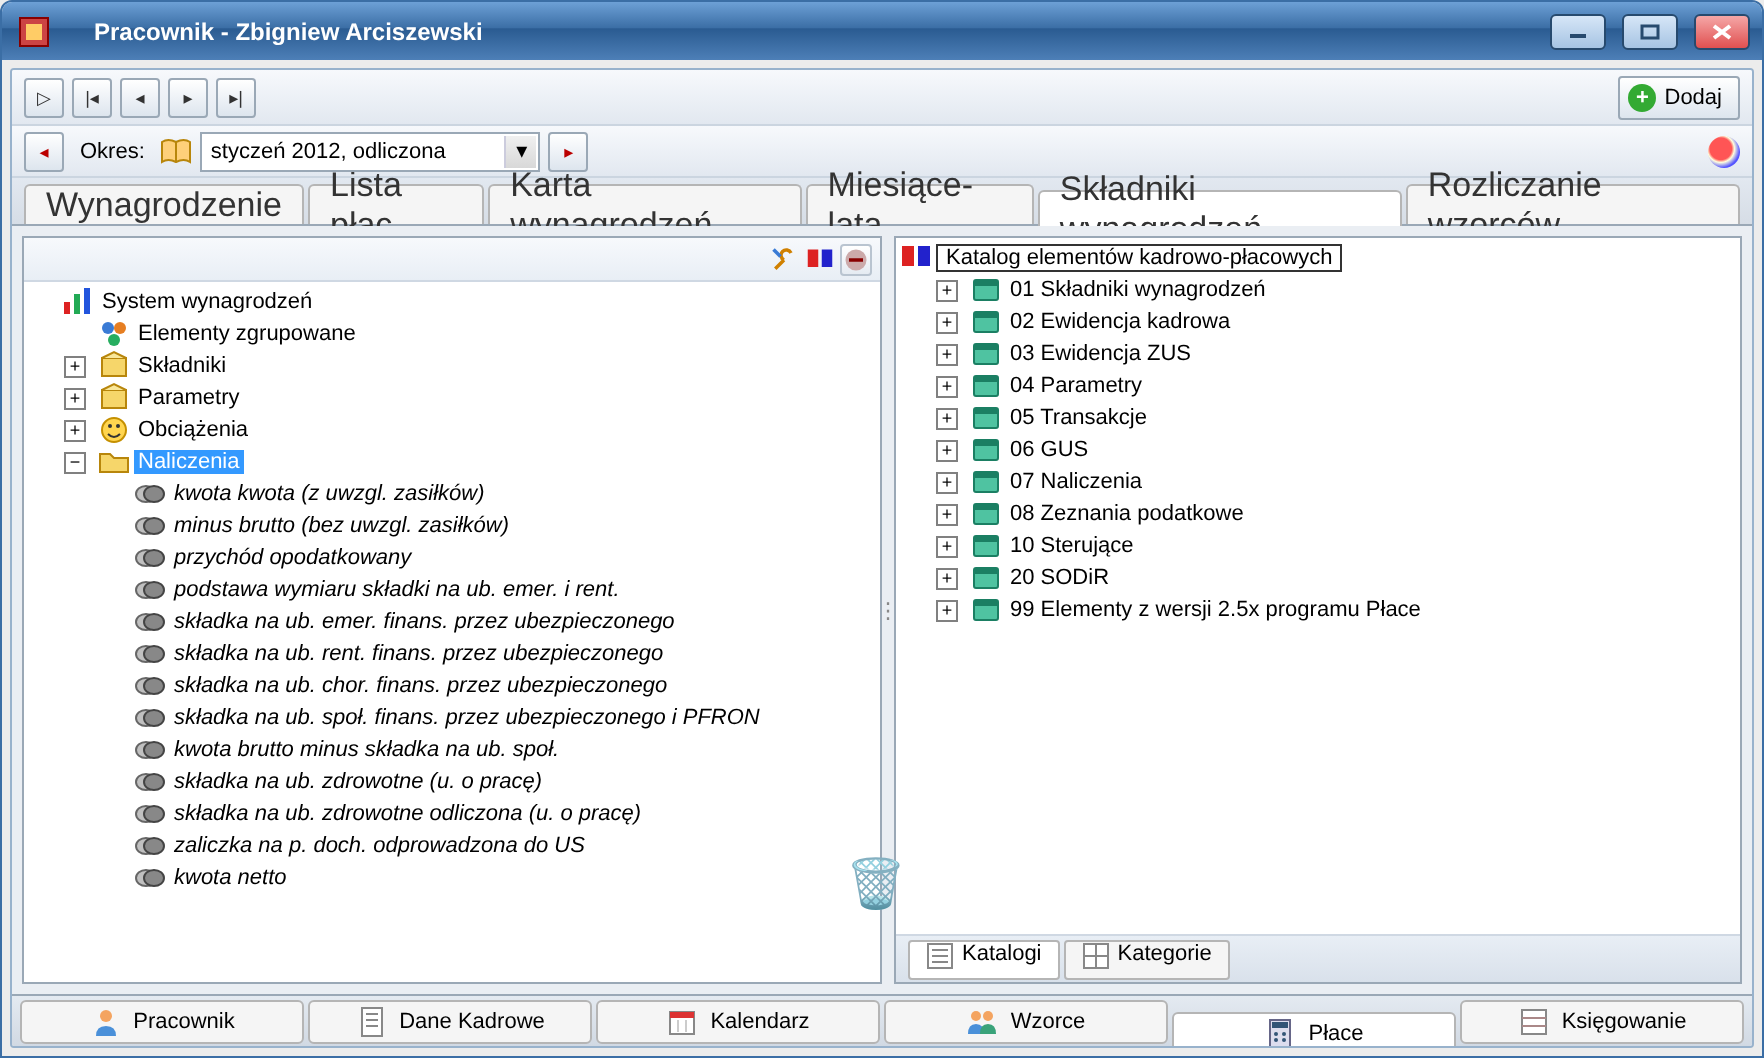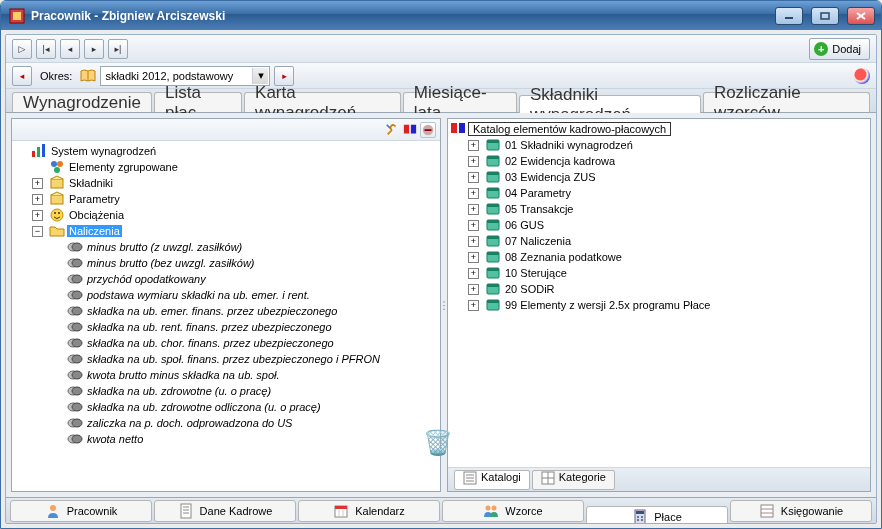--- a/index.html
+++ b/index.html
@@ -48,21 +48,21 @@
     background:linear-gradient(#6da0d6,#3b6ea5 45%,#2a5b91 46%,#4d7fb7);
     display:flex;
     align-items:center;
     color:#fff;
     padding:0 6px 0 8px;
     gap:6px;
   }
   .app-icon{
     width:16px;height:16px;
   }
-  .title-text{flex:1;font-weight:bold;font-size:12px;}
+  .title-text{flex:1;font-weight:bold;font-size:12px;margin-left:16px;}
   .win-btn{
     width:28px;height:18px;
     border:1px solid #274a6e;
     border-radius:3px;
     display:flex;align-items:center;justify-content:center;
     background:linear-gradient(#d6e6f7,#a6c4e3);
     margin-left:2px;
     font-weight:bold;
     color:#274a6e;
   }
@@ -316,21 +316,21 @@
     <div class="navrow second">
       <span class="sq-btn red">◂</span>
       <span class="period-label">Okres:</span>
       <span class="book-icon">
         <svg viewBox="0 0 16 14" width="16" height="14">
             <path d="M1 2 Q4 0 8 2 Q12 0 15 2 V12 Q12 10 8 12 Q4 10 1 12 Z" fill="#fed07a" stroke="#b8860b"></path>
             <line x1="8" y1="2" x2="8" y2="12" stroke="#b8860b"></line>
           </svg>
       </span>
       <span class="period-combo">
-        <span>składki 2012, podstawowy</span>
+        <span>styczeń 2012, odliczona</span>
         <span class="dd">▾</span>
       </span>
       <span class="sq-btn red">▸</span>
       <span class="spacer"></span>
       <span class="orb"></span>
     </div>
 
     <div class="tabstrip" id="top-tabs">
         <div class="tab">
           <span>Wynagrodzenie</span>
@@ -439,21 +439,21 @@
               <span class="lbl">Naliczenia</span>
             </div>
             <div class="node indent2 italic">
               <span class="toggle blank"></span>
               <span class="ic">
                 <svg width="16" height="16" viewBox="0 0 16 16">
                   <ellipse cx="6" cy="8" rx="5" ry="4" fill="#c0c0c0" stroke="#666"></ellipse>
                   <ellipse cx="10" cy="8" rx="5" ry="4" fill="#888" stroke="#444"></ellipse>
                 </svg>
               </span>
-              <span class="lbl">minus brutto (z uwzgl. zasiłków)</span>
+              <span class="lbl">kwota kwota (z uwzgl. zasiłków)</span>
             </div>
             <div class="node indent2 italic">
               <span class="toggle blank"></span>
               <span class="ic">
                 <svg width="16" height="16" viewBox="0 0 16 16">
                   <ellipse cx="6" cy="8" rx="5" ry="4" fill="#c0c0c0" stroke="#666"></ellipse>
                   <ellipse cx="10" cy="8" rx="5" ry="4" fill="#888" stroke="#444"></ellipse>
                 </svg>
               </span>
               <span class="lbl">minus brutto (bez uwzgl. zasiłków)</span>

